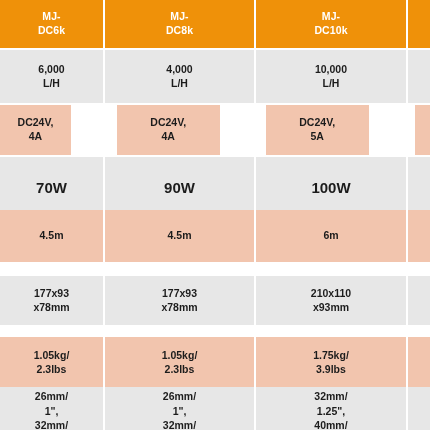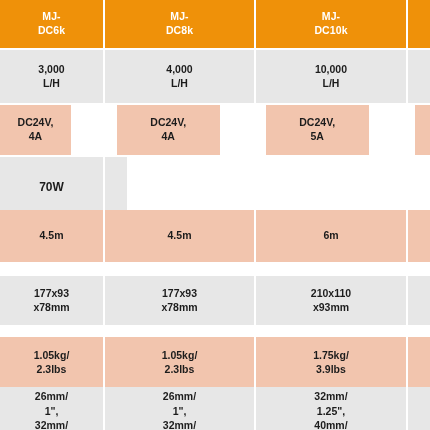--- a/index.html
+++ b/index.html
@@ -66,21 +66,21 @@
   .gray .cell  { background: #e7e7e7; }
   .pink .cell  { background: #f2c5ae; }
 
   .r-flow   { height: 53px; }
   .r-flow .cell   { height: 53px; font-size: 10.5px; }
 
   .r-volt   { height: 50px; gap: 44px; }
   .r-volt .cell   { height: 50px; font-size: 10.5px; }
 
   .r-power  { height: 51px; }
-  .r-power .cell  { height: 62px; font-size: 12px; }
+  .r-power .cell  { height: 62px; font-size: 15px; }
 
   .r-lift   { height: 64px; }
   .r-lift .cell   { height: 52px; font-size: 10.5px; }
 
   .r-dim    { height: 59px; }
   .r-dim .cell    { height: 49px; font-size: 10.5px; }
 
   .r-weight { height: 48px; }
   .r-weight .cell { height: 51px; font-size: 10.5px; }
 
@@ -97,21 +97,21 @@
 DC6k</div>
     <div class="cell c1">MJ-
 DC8k</div>
     <div class="cell c2">MJ-
 DC10k</div>
     <div class="cell c3"></div>
   </div>
   <div class="row-gap"></div>
 
   <div class="row gray r-flow">
-    <div class="cell c0">3,000
+    <div class="cell c0">6,000
 L/H</div>
     <div class="cell c1">4,000
 L/H</div>
     <div class="cell c2">10,000
 L/H</div>
     <div class="cell c3"></div>
   </div>
   <div class="row-gap"></div>
 
   <div class="row pink r-volt">
@@ -120,20 +120,22 @@
     <div class="cell c1">DC24V,
 4A</div>
     <div class="cell c2">DC24V,
 5A</div>
     <div class="cell c3"></div>
   </div>
   <div class="row-gap"></div>
 
   <div class="row gray r-power">
     <div class="cell c0">70W</div>
+    <div class="cell c1">90W</div>
+    <div class="cell c2">100W</div>
     <div class="cell c3"></div>
   </div>
   <div class="row-gap"></div>
 
   <div class="row pink r-lift">
     <div class="cell c0">4.5m</div>
     <div class="cell c1">4.5m</div>
     <div class="cell c2">6m</div>
     <div class="cell c3"></div>
   </div>

